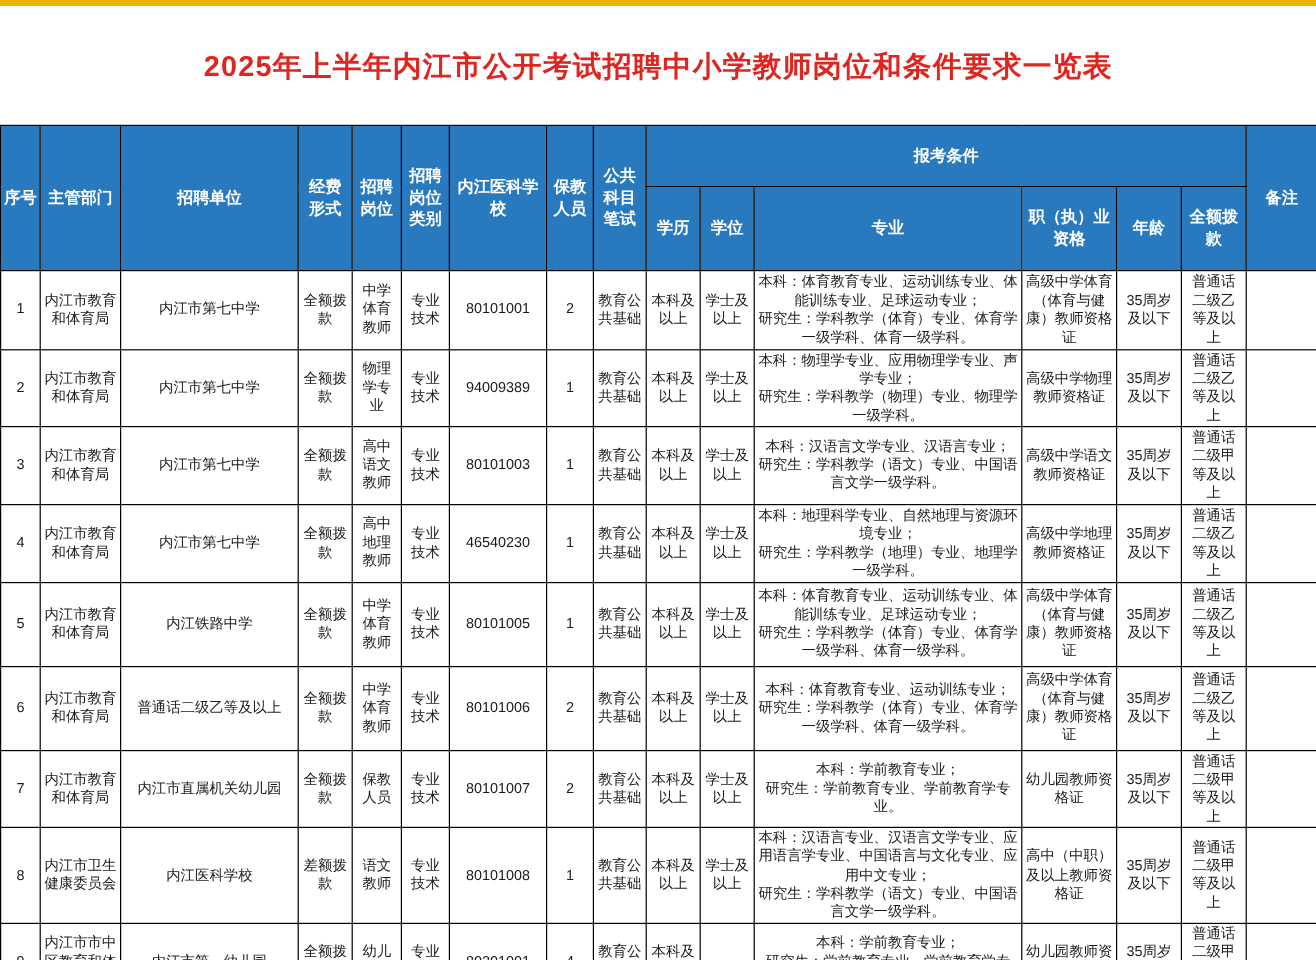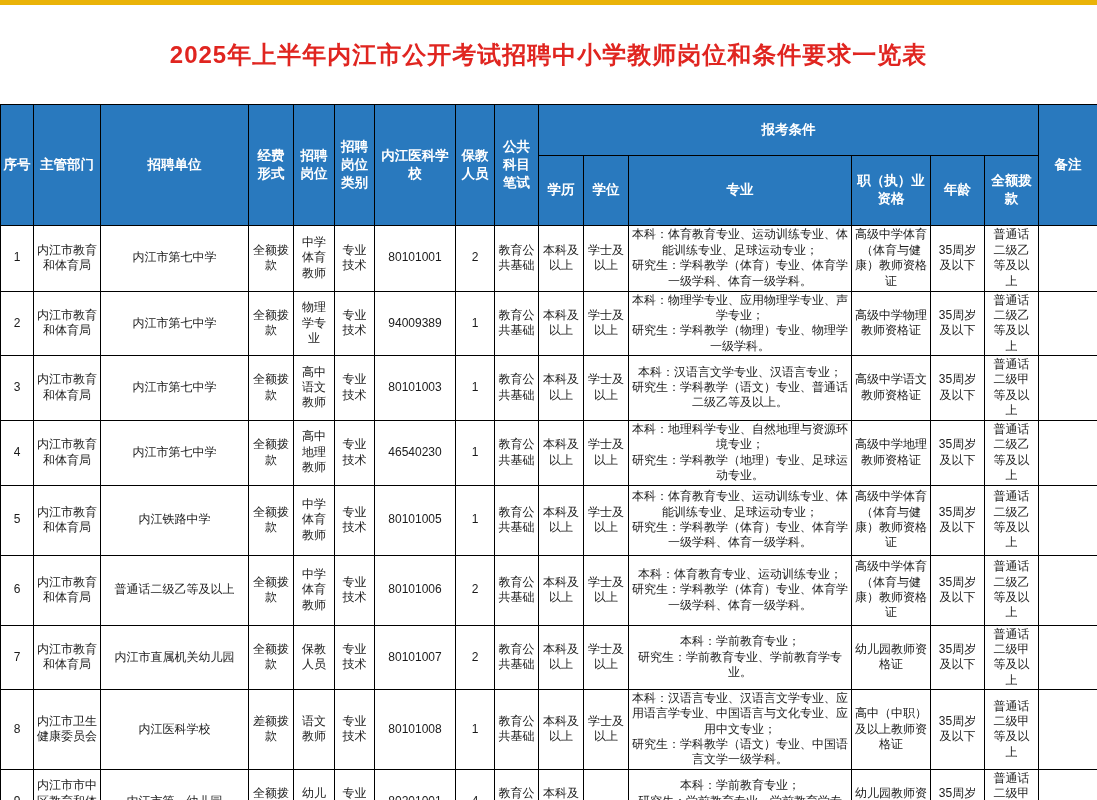--- a/index.html
+++ b/index.html
@@ -130,40 +130,40 @@
           <td>内江市第七中学</td>
           <td>全额拨款</td>
           <td>高中语文教师</td>
           <td>专业技术</td>
           <td>80101003</td>
           <td>1</td>
           <td>教育公共基础</td>
           <td>本科及以上</td>
           <td>学士及以上</td>
           <td class="left">本科：汉语言文学专业、汉语言专业；
-研究生：学科教学（语文）专业、普通话二级乙等及以上。</td>
+研究生：学科教学（语文）专业、中国语言文学一级学科。</td>
           <td>高级中学语文教师资格证</td>
           <td>35周岁及以下</td>
           <td>普通话二级甲等及以上</td>
           <td></td>
         </tr>
         <tr style="height: 65px;">
           <td>4</td>
           <td>内江市教育和体育局</td>
           <td>内江市第七中学</td>
           <td>全额拨款</td>
           <td>高中地理教师</td>
           <td>专业技术</td>
           <td>46540230</td>
           <td>1</td>
           <td>教育公共基础</td>
           <td>本科及以上</td>
           <td>学士及以上</td>
           <td class="left">本科：地理科学专业、自然地理与资源环境专业；
-研究生：学科教学（地理）专业、足球运动专业。</td>
+研究生：学科教学（地理）专业、地理学一级学科。</td>
           <td>高级中学地理教师资格证</td>
           <td>35周岁及以下</td>
           <td>普通话二级乙等及以上</td>
           <td></td>
         </tr>
         <tr style="height: 70px;">
           <td>5</td>
           <td>内江市教育和体育局</td>
           <td>内江铁路中学</td>
           <td>全额拨款</td>

